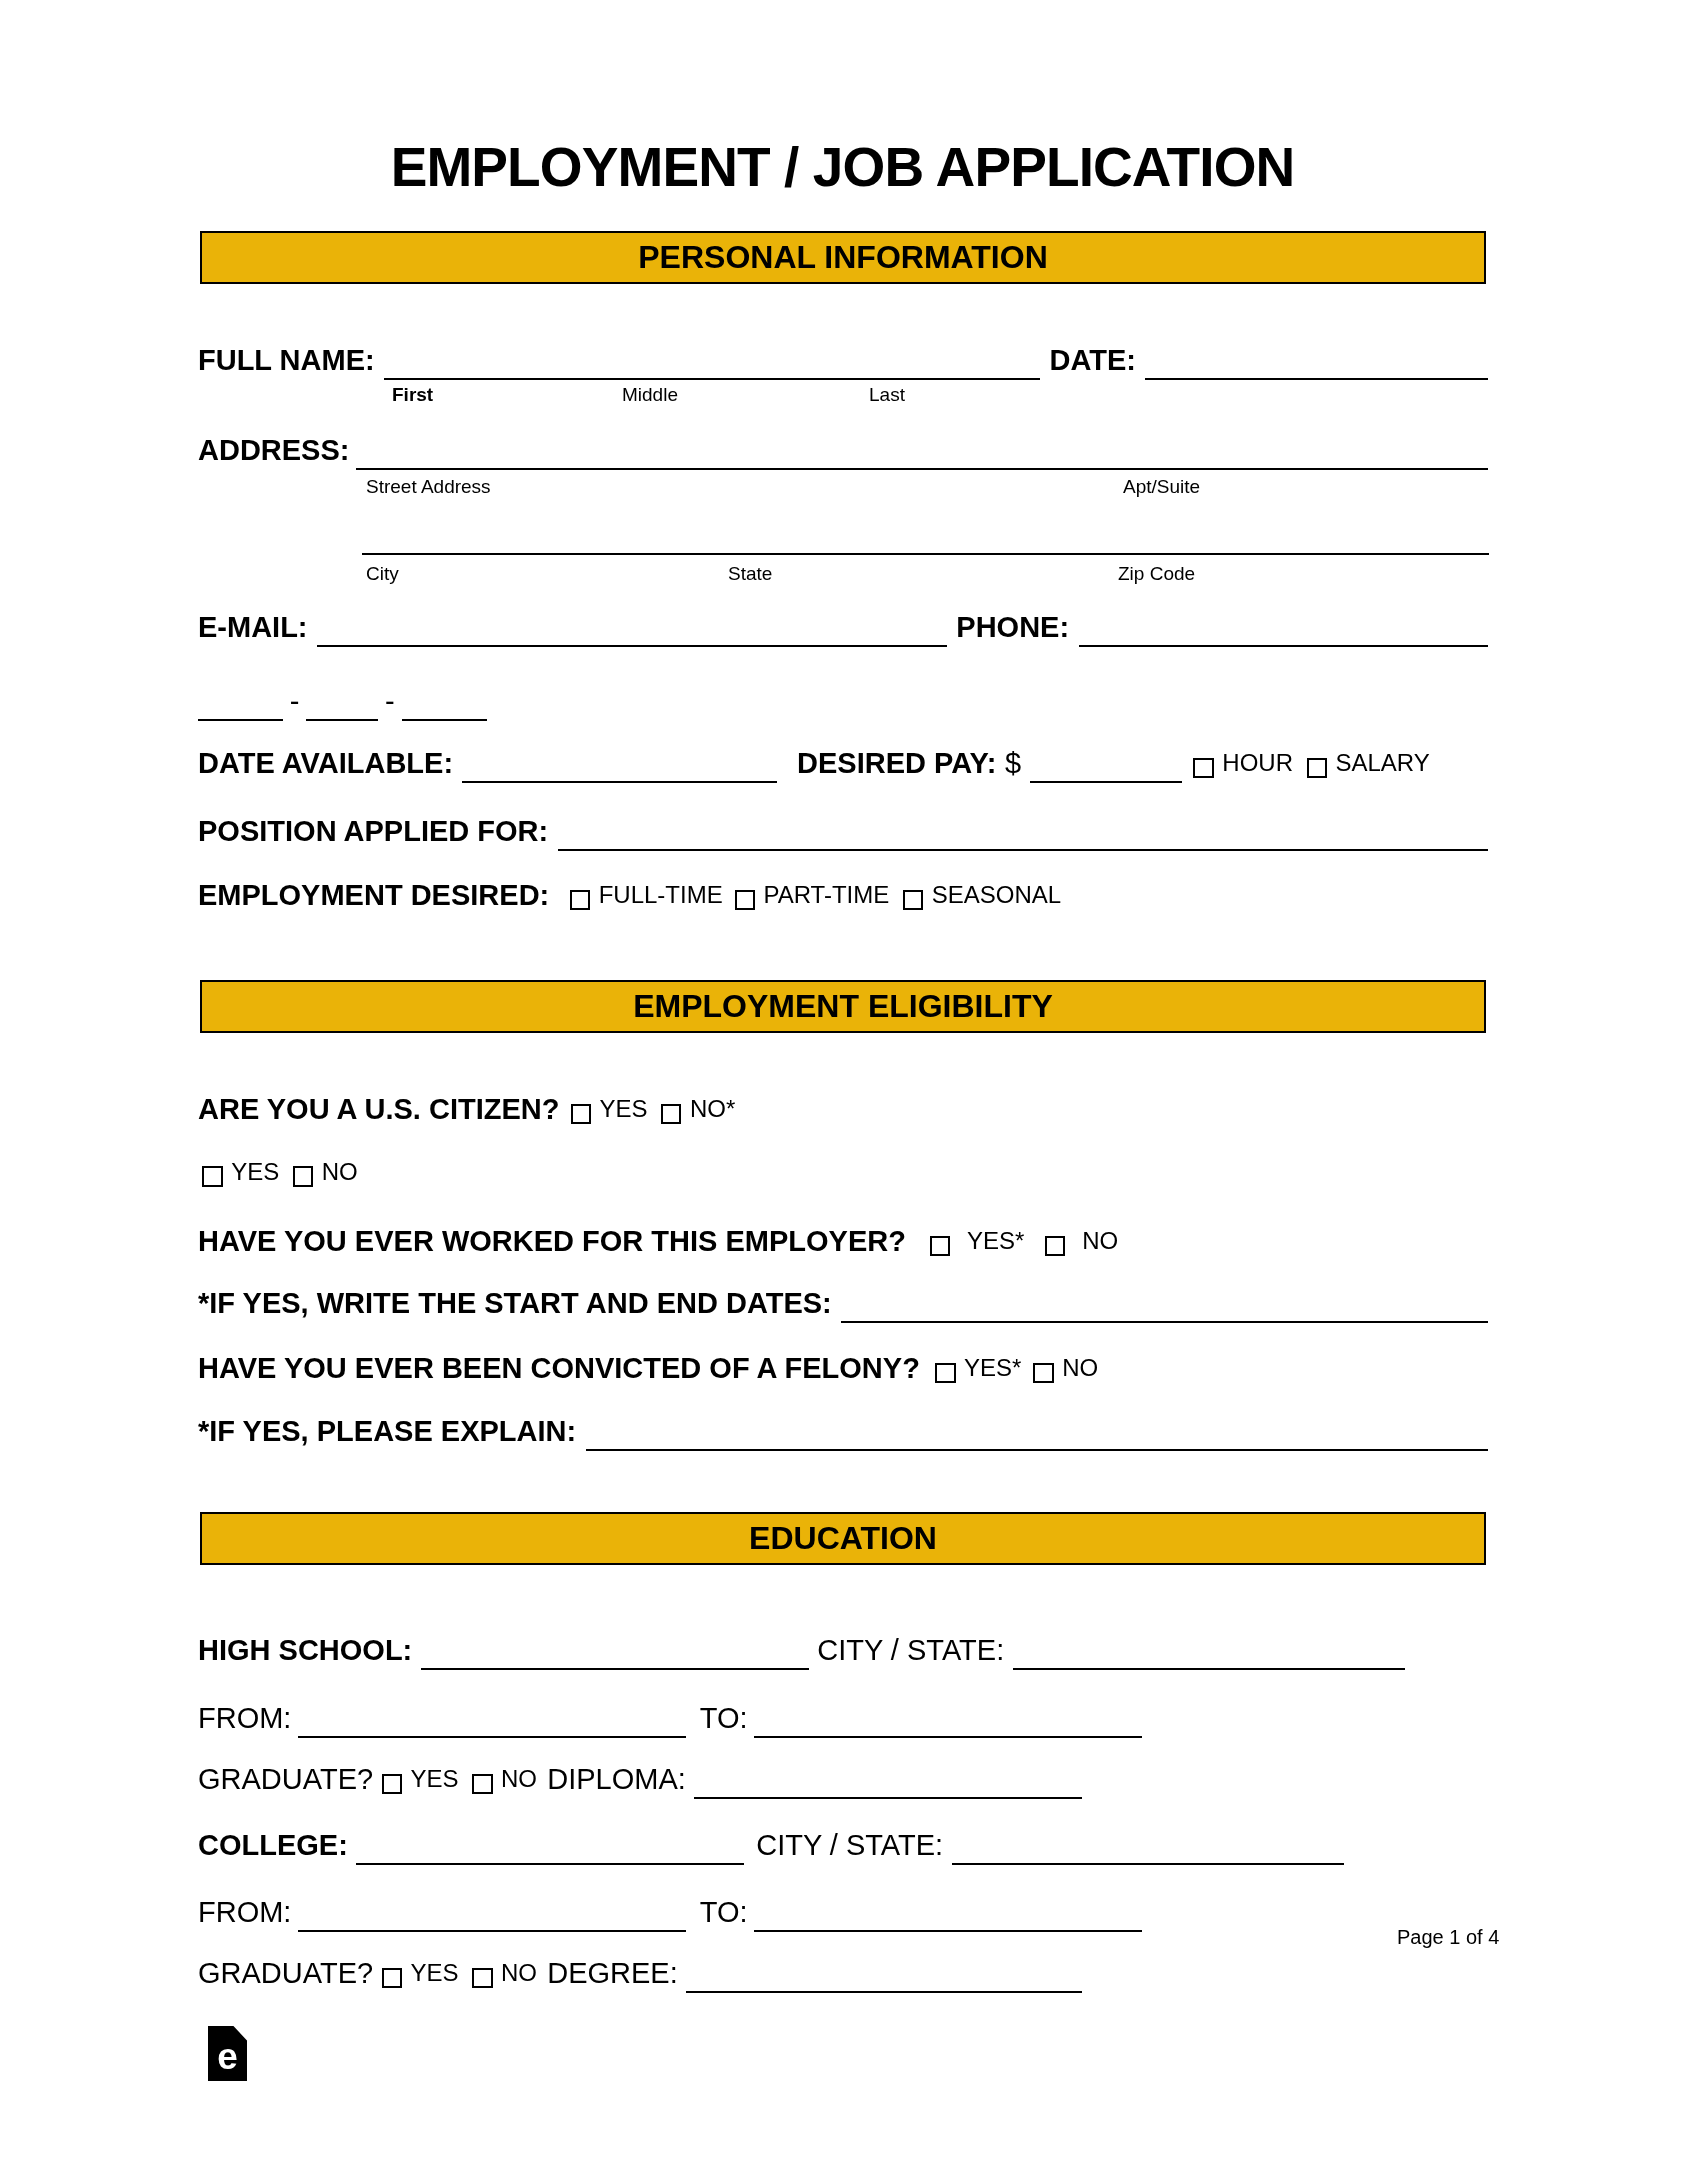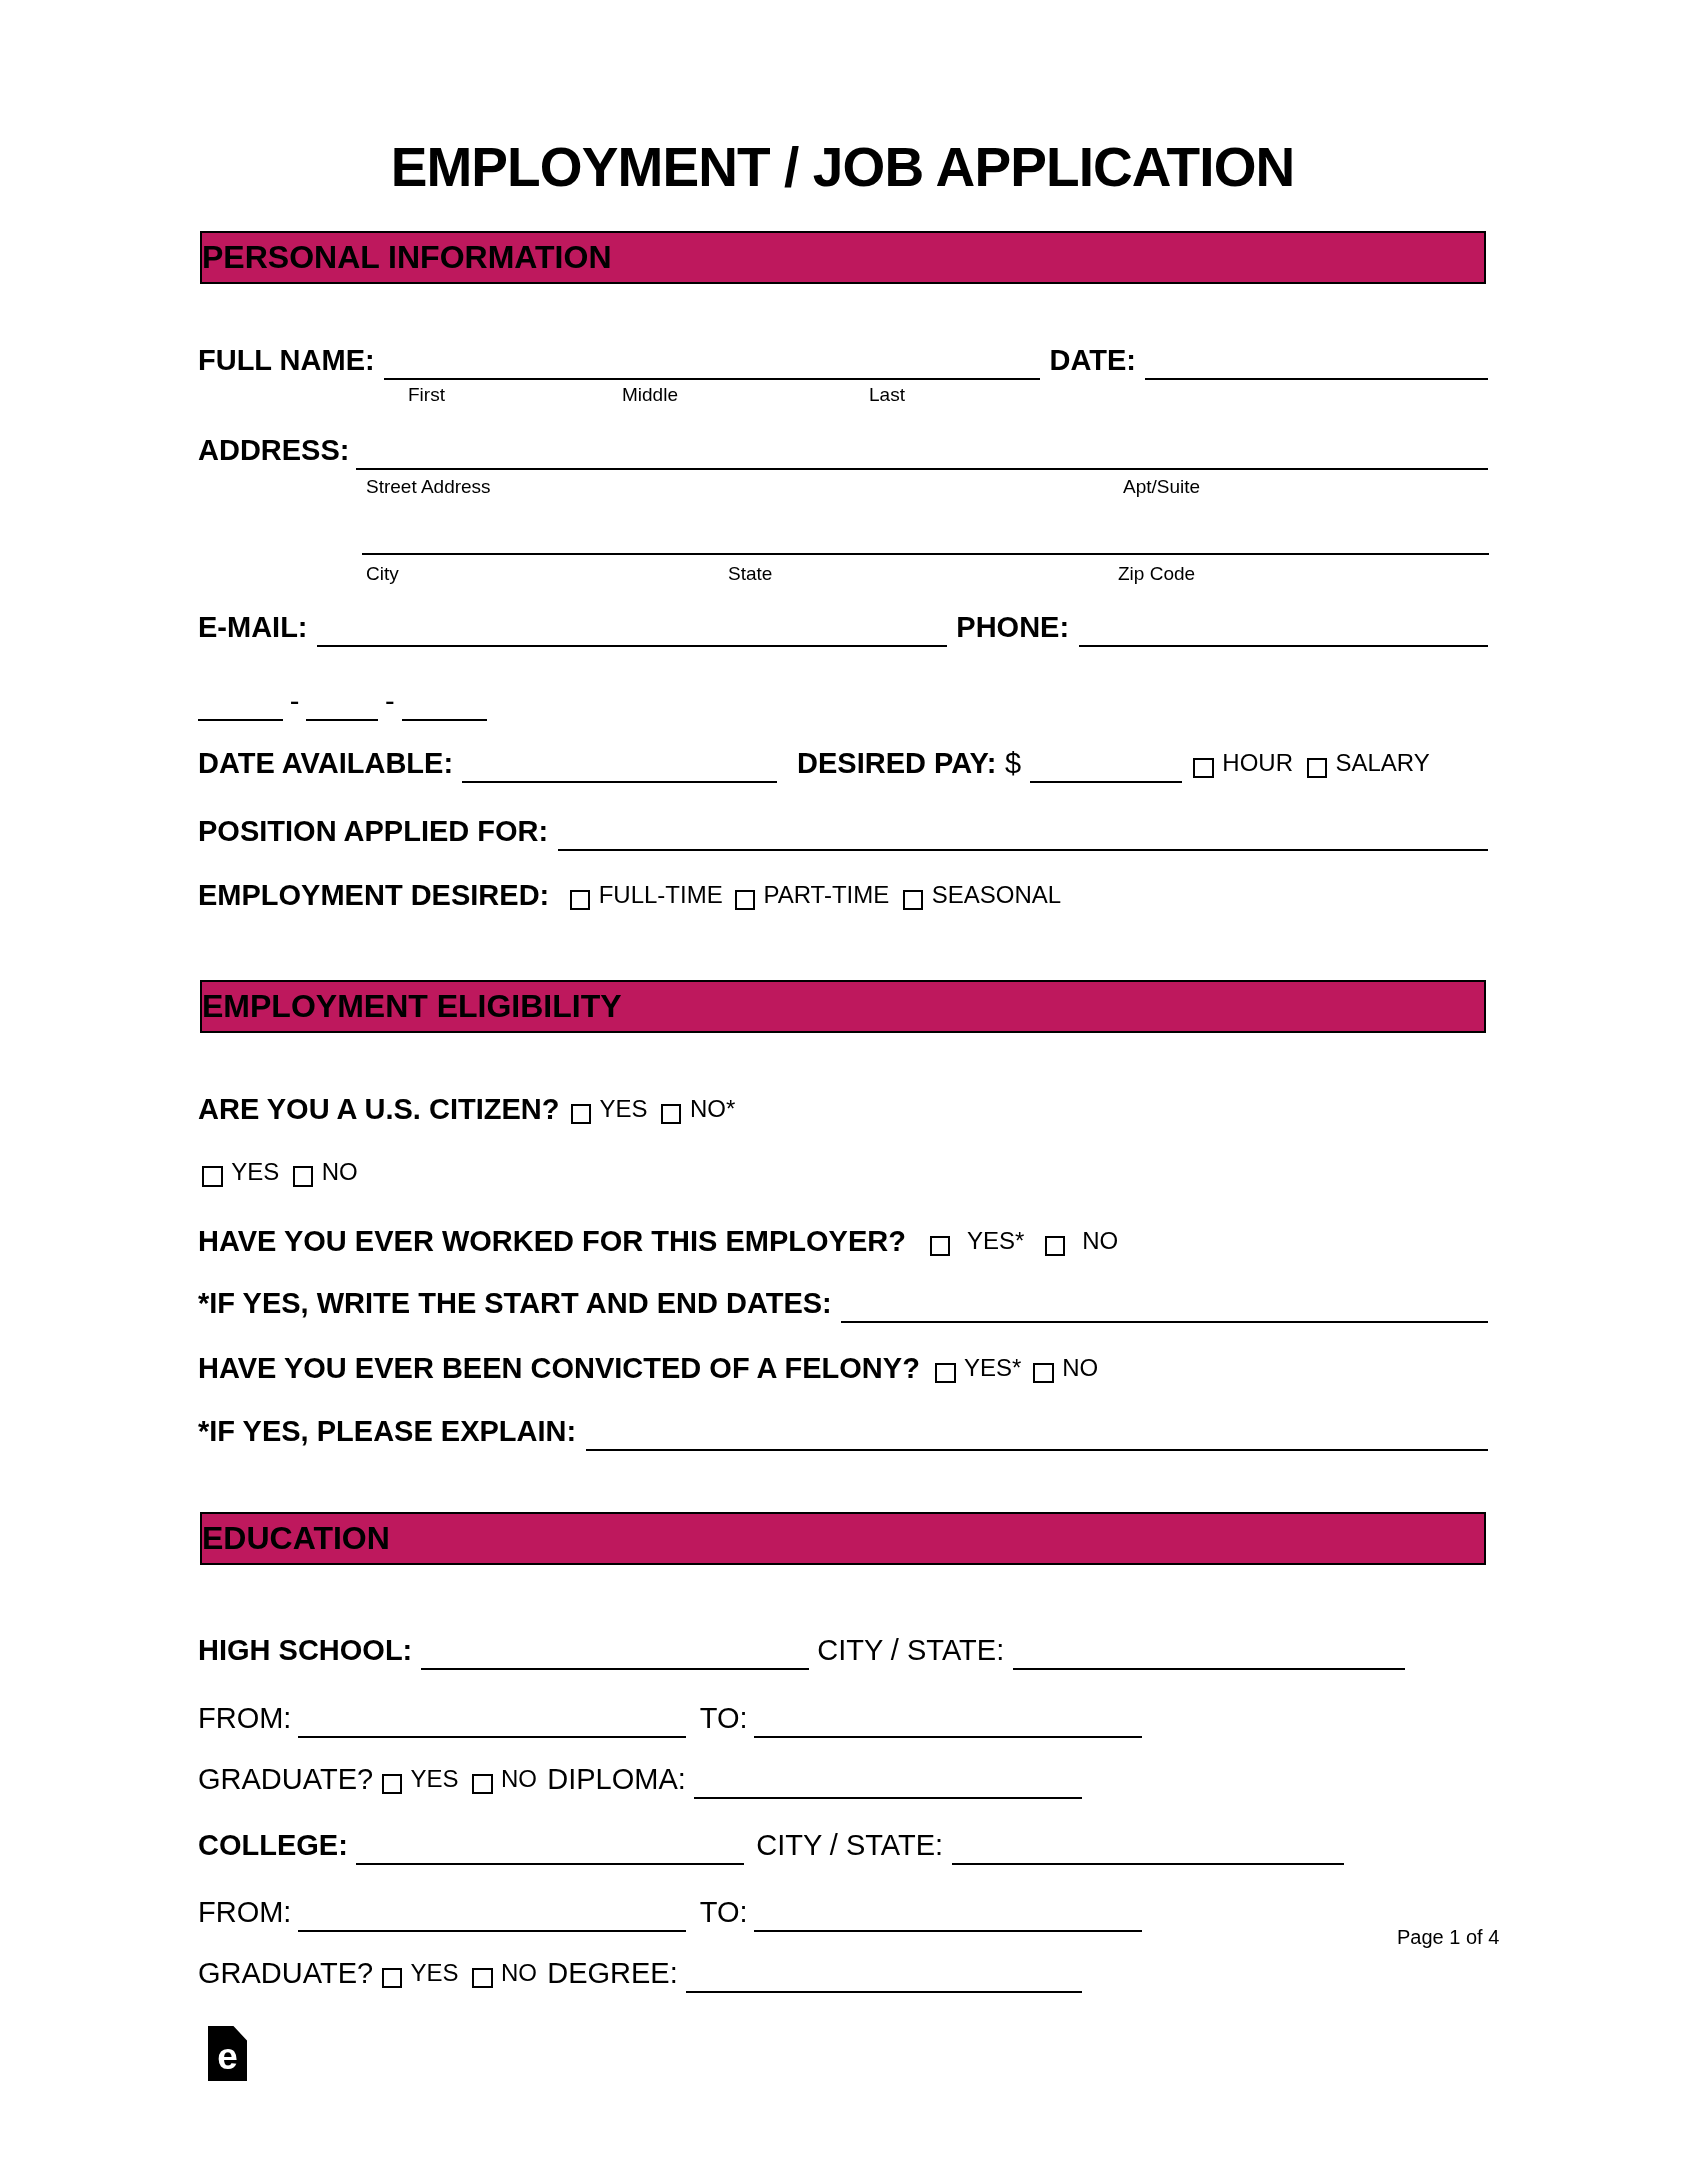--- a/index.html
+++ b/index.html
@@ -7,22 +7,22 @@
     width:1685px;height:2181px;position:relative;background:#ffffff;
     font-family:"Liberation Sans","DejaVu Sans",sans-serif;color:#000;
     overflow:hidden;
   }
   .title{
     position:absolute;top:135px;left:0;width:100%;text-align:center;
     font-size:55px;font-weight:bold;letter-spacing:-0.9px;
   }
   .sec{
     position:absolute;left:200px;width:1286px;height:53px;
-    background:#be185d;border:2.6px solid #000;box-sizing:border-box;
-    display:flex;align-items:center;justify-content:flex-start;
+    background:#eab308;border:2.6px solid #000;box-sizing:border-box;
+    display:flex;align-items:center;justify-content:center;
     font-size:32px;font-weight:bold;
   }
   .row{
     position:absolute;left:198px;width:1290px;
     display:flex;align-items:flex-end;white-space:nowrap;column-gap:9.4px;
   }
   .bl{font-size:29px;font-weight:bold;line-height:1;padding-bottom:5.1px;}
   .rl{font-size:29px;font-weight:normal;line-height:1;padding-bottom:5.1px;}
   .opt{font-size:24px;font-weight:normal;line-height:1;padding-bottom:7.7px;}
   .fl{border-bottom:2.6px solid #000;height:31px;}
@@ -56,21 +56,21 @@
 <div class="sec" style="top:231px;">
   <span>PERSONAL INFORMATION</span>
 </div>
 
 <div class="row" style="top:346px;">
   <span class="bl">FULL NAME:</span>
   <div class="fl" style="width:656px;"></div>
   <span class="bl">DATE:</span>
   <div class="fl grow"></div>
 </div>
-<span class="sub" style="left:408px;top:385px;">First</span>
+<span class="sub" style="left:392px;top:385px;font-weight:bold;">First</span>
 <span class="sub" style="left:622px;top:385px;">Middle</span>
 <span class="sub" style="left:869px;top:385px;">Last</span>
 
 <div class="row" style="top:436px;column-gap:6.8px;">
   <span class="bl">ADDRESS:</span>
   <div class="fl grow"></div>
 </div>
 <span class="sub" style="left:366px;top:477px;">Street Address</span>
 <span class="sub" style="left:1123px;top:477px;">Apt/Suite</span>
 

